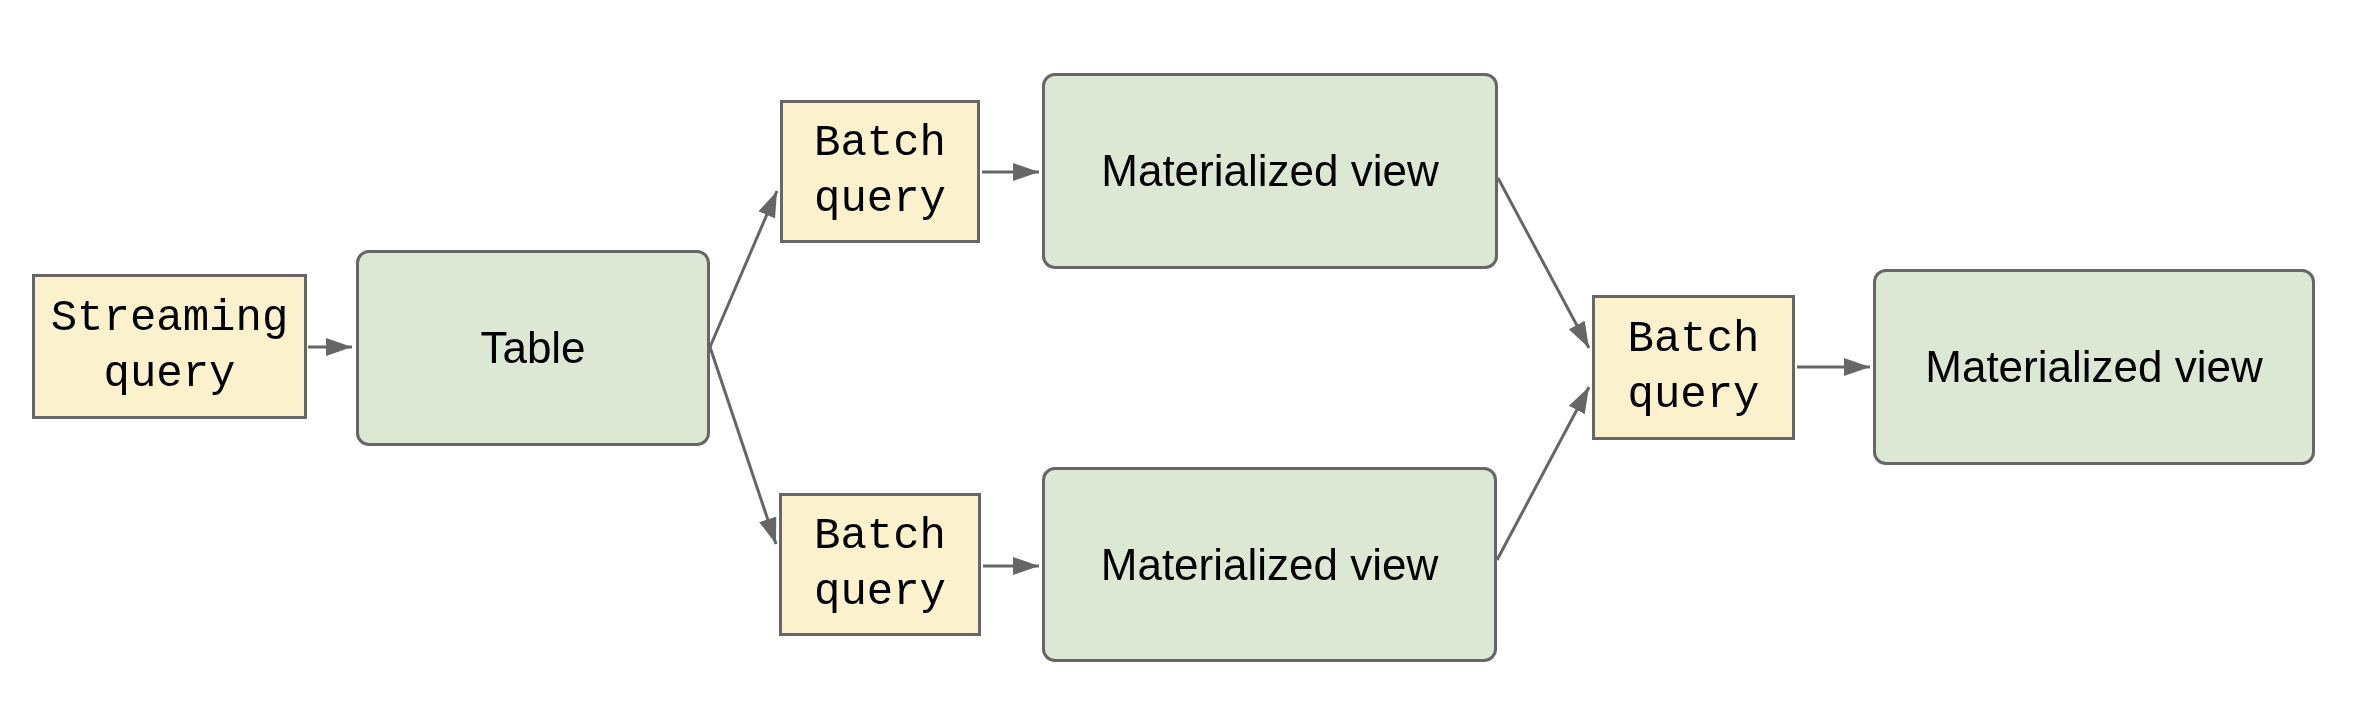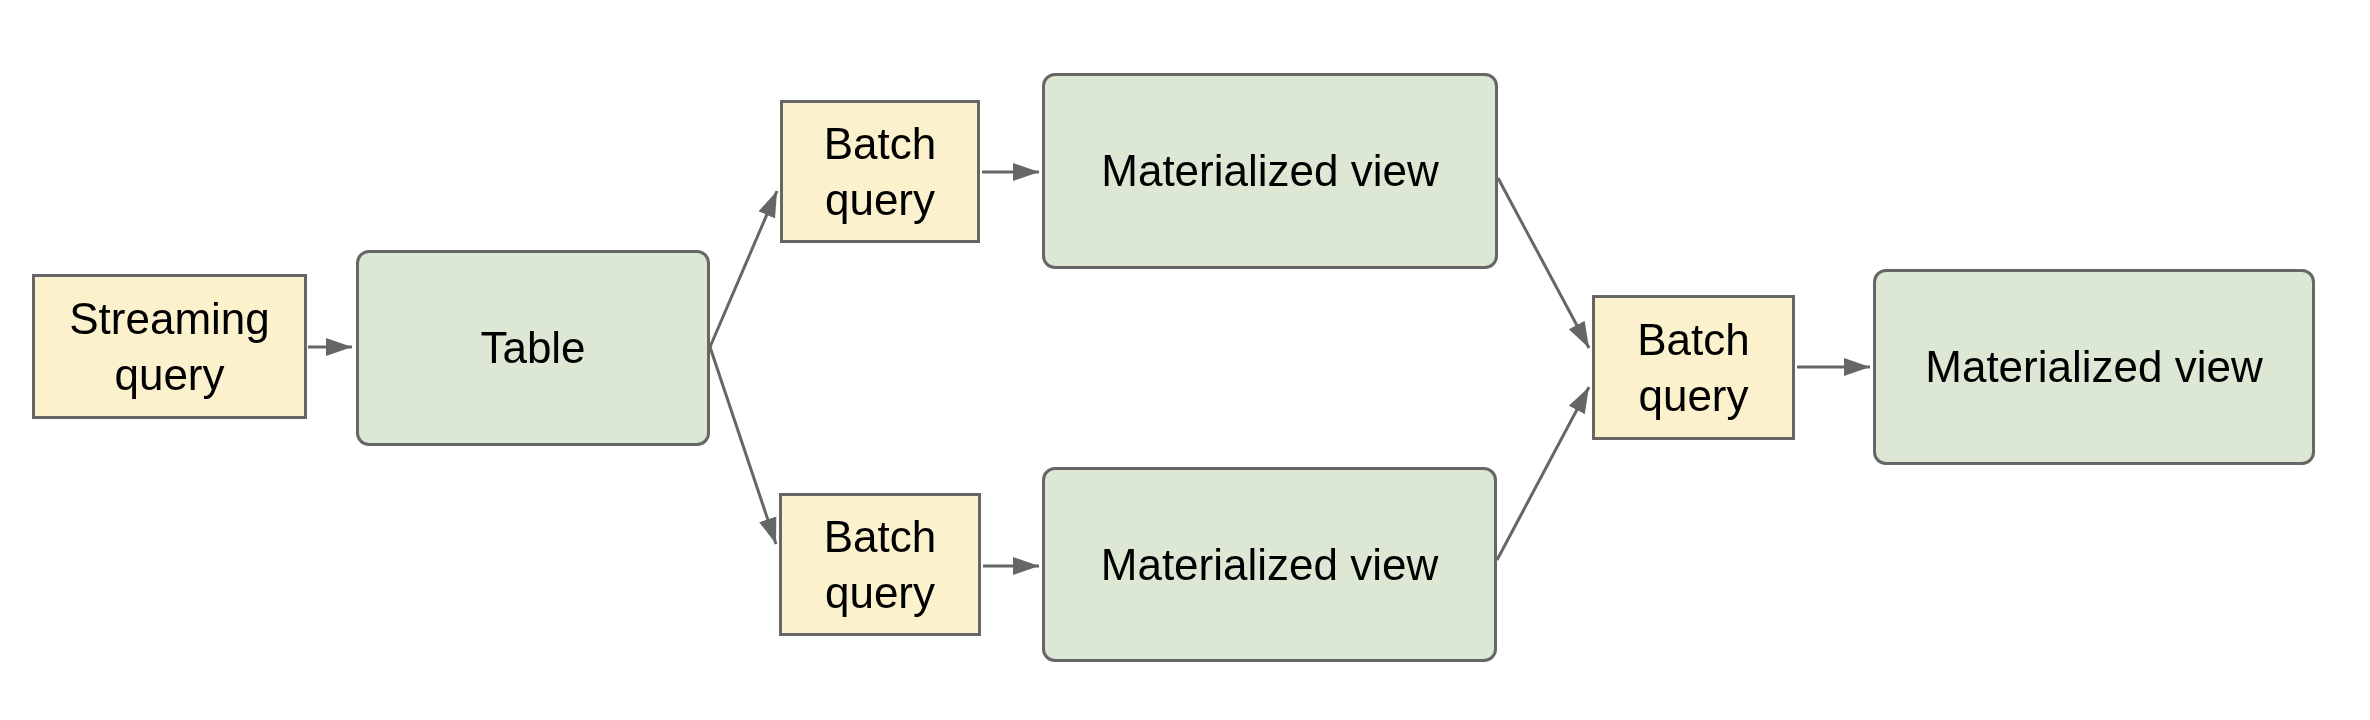--- a/index.html
+++ b/index.html
@@ -23,20 +23,21 @@
     justify-content: center;
     text-align: center;
     font-size: 44px;
     line-height: 1.27;
     color: #000000;
     padding: 0 10px;
   }
   .node-rect {
     background: #fbf1cd;
     border: 3px solid #666666;
+    font-family: Liberation Mono, monospace;
   }
   .node-round {
     background: #dce8d4;
     border: 3px solid #666666;
     border-radius: 13px;
   }
   #n-streaming-query   { left: 32px;   top: 274px; width: 275px; height: 145px; }
   #n-table             { left: 356px;  top: 250px; width: 354px; height: 196px; }
   #n-batch-query-1     { left: 780px;  top: 100px; width: 200px; height: 143px; }
   #n-mat-view-1        { left: 1042px; top: 73px;  width: 456px; height: 196px; }

